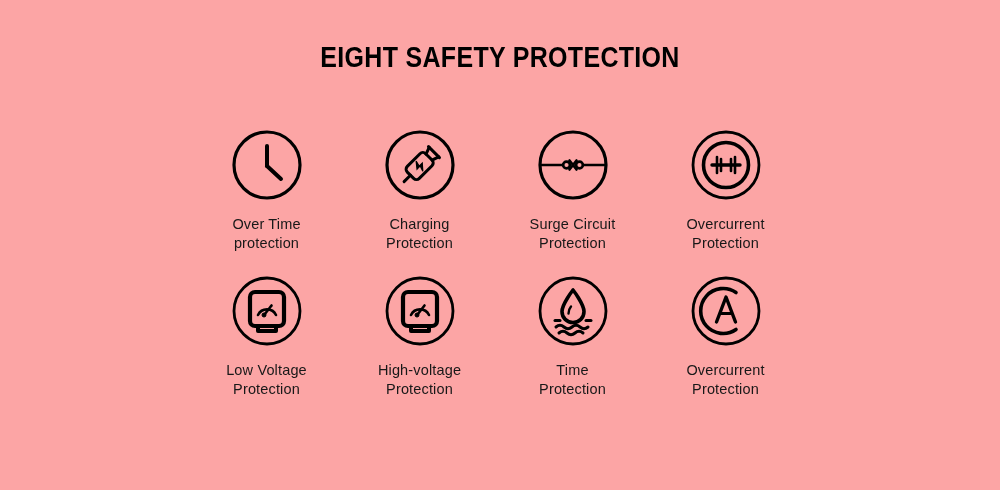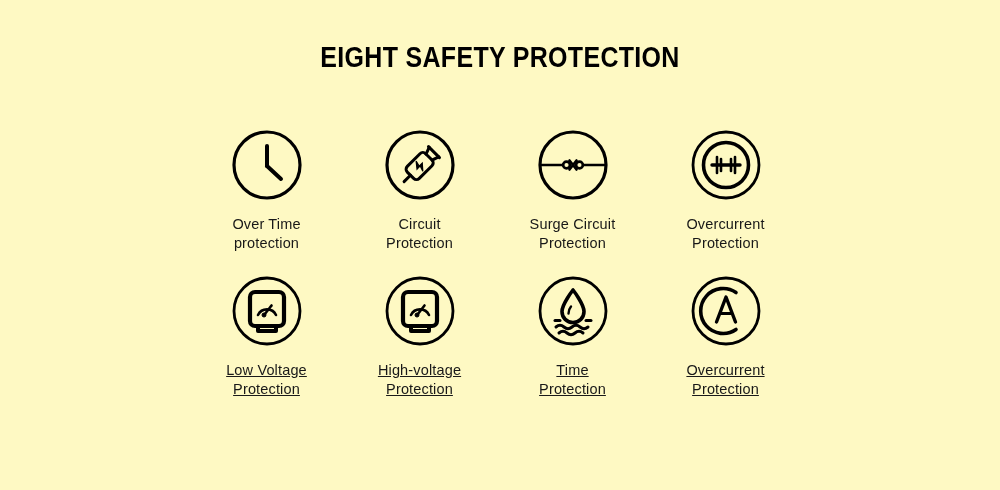--- a/index.html
+++ b/index.html
@@ -11,21 +11,21 @@
     height: 490px;
     background: #ffffff;
     font-family: "Liberation Sans", sans-serif;
     color: #1a1a1a;
     overflow: hidden;
   }
   .page {
     position: relative;
     width: 1000px;
     height: 490px;
-    background: #fef9c3;
+    background: #fca5a5;
   }
   .title {
     position: absolute;
     top: 41px;
     left: 0;
     width: 1000px;
     text-align: center;
     font-family: "Liberation Sans", sans-serif;
     font-weight: bold;
     font-size: 29px;
@@ -41,21 +41,20 @@
     left: 190px;
     width: 620px;
   }
   .row {
     display: flex;
     justify-content: flex-start;
     align-items: flex-start;
   }
   .row.row-2 {
     margin-top: 22px;
-    text-decoration: underline;
   }
   .cell {
     width: 153px;
     display: flex;
     flex-direction: column;
     align-items: center;
   }
   .icon-wrap {
     width: 74px;
     height: 74px;
@@ -113,21 +112,21 @@
               <rect x="22" y="28" width="26" height="17" rx="4" stroke-width="3"></rect>
               <path d="M36 30.5 L31 36.8 L35.5 36.8 L33.5 42.5 L39 36.2 L34.6 36.2 Z" fill="#000000" stroke-width="1.2"></path>
               <path d="M48 32.5 L55 30" stroke-width="3" stroke-linecap="round"></path>
               <path d="M48 41 L55 43.5" stroke-width="3" stroke-linecap="round"></path>
               <path d="M55 29 L55 44.5" stroke-width="3" stroke-linecap="round"></path>
               <path d="M22 36.5 L13 36.5" stroke-width="3" stroke-linecap="round"></path>
             </g>
           </svg>
         </div>
         <div class="label">
-          <span>Circuit</span>
+          <span>Charging</span>
           <span class="l2">Protection</span>
         </div>
       </div>
 
       <div class="cell">
         <div class="icon-wrap">
           <svg width="72" height="72" viewBox="0 0 72 72" fill="none" stroke="#000000" stroke-width="3.2">
             <circle cx="36" cy="36" r="33"></circle>
             <path d="M4 36 L26 36" stroke-width="2.6" stroke-linecap="round"></path>
             <path d="M46 36 L68 36" stroke-width="2.6" stroke-linecap="round"></path>

